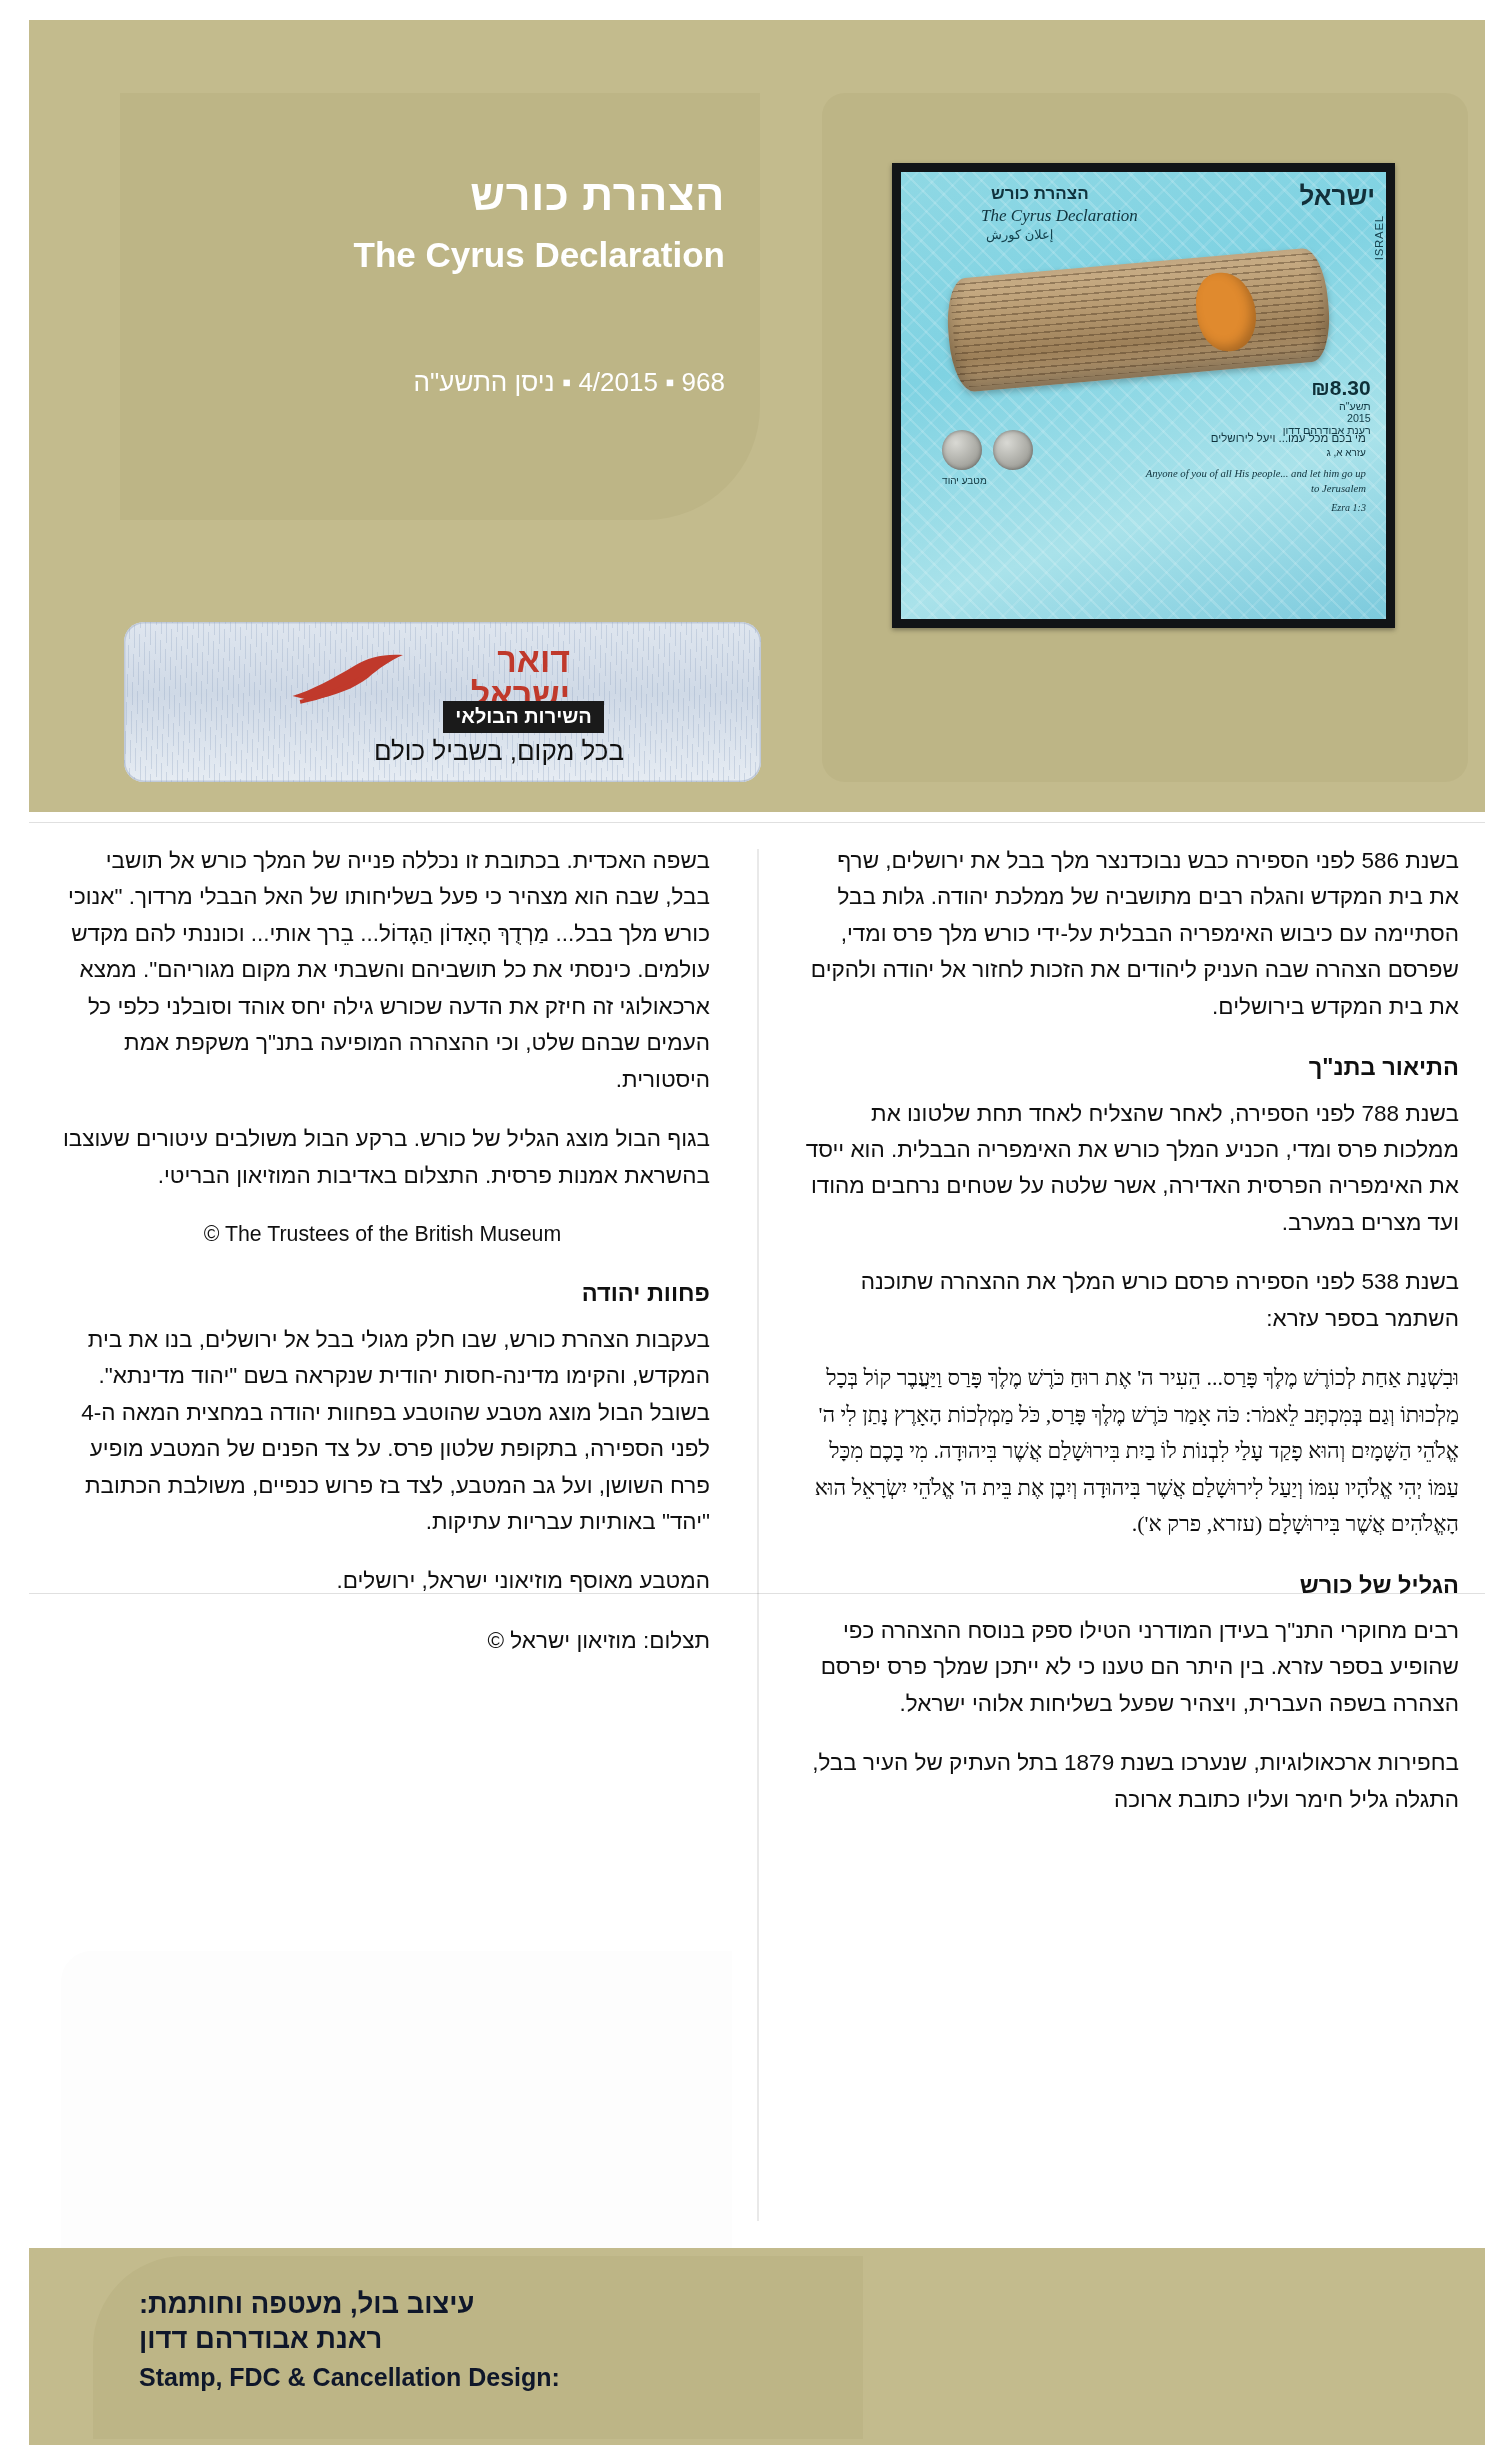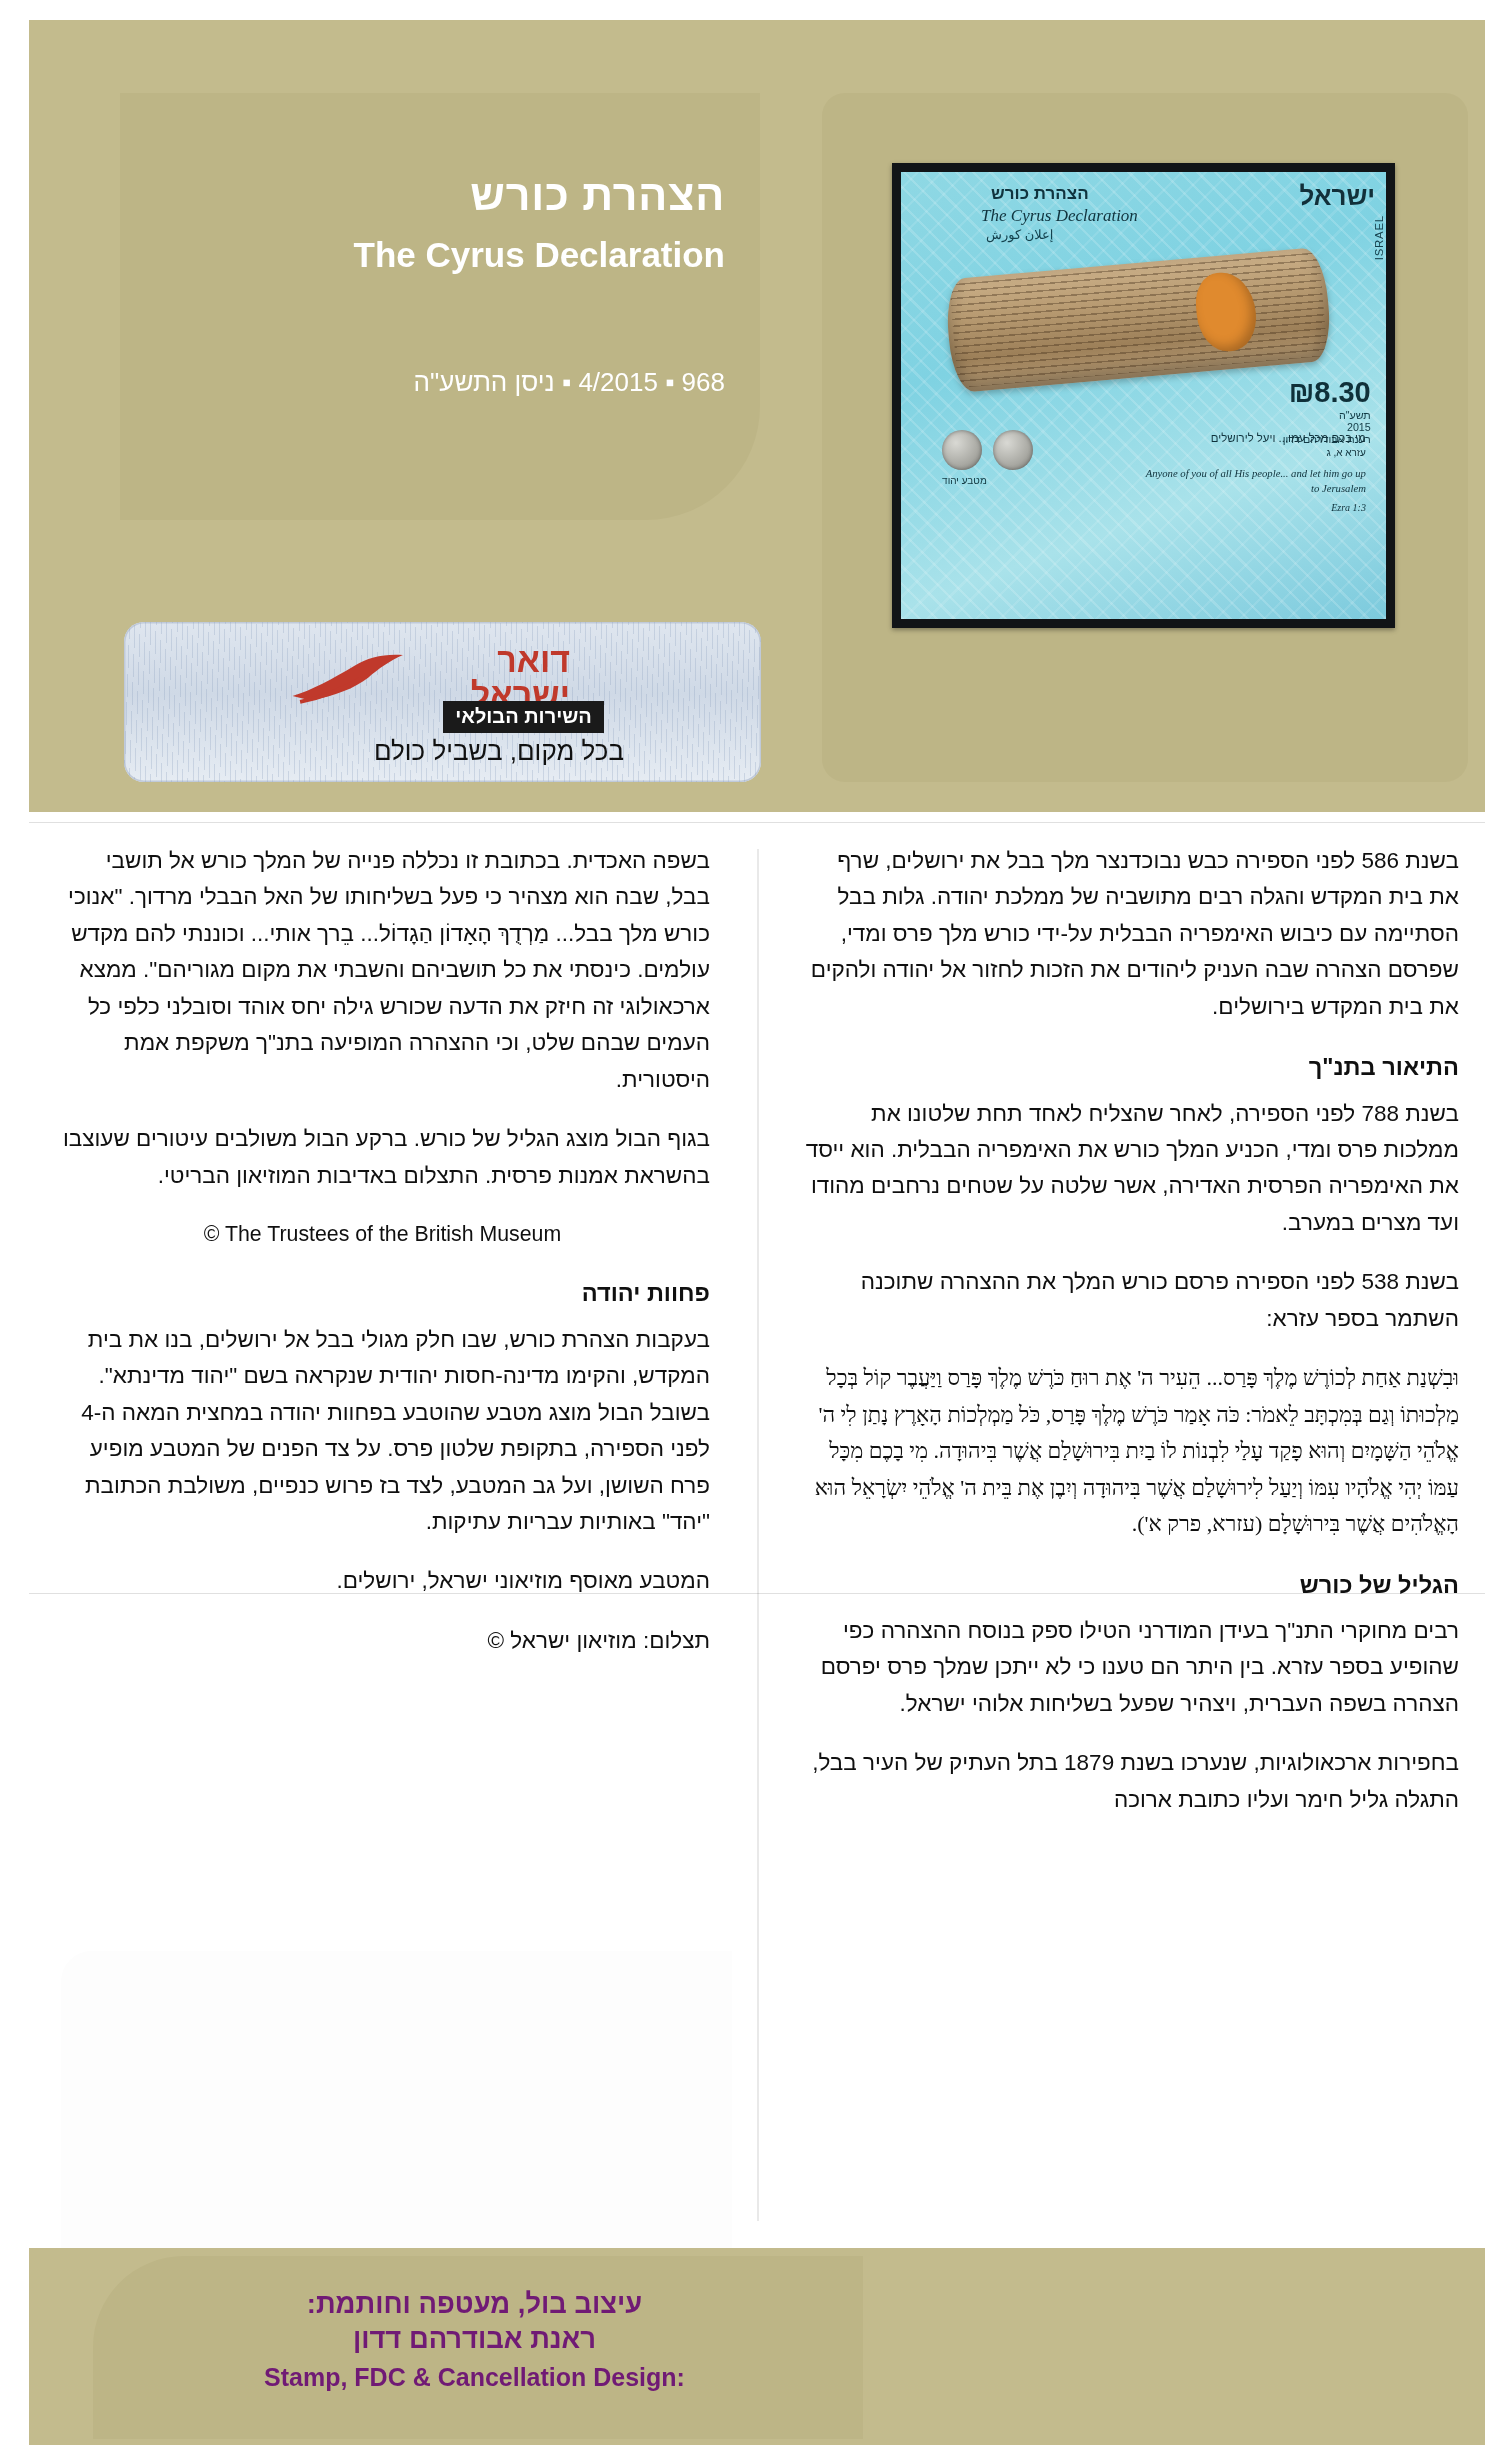--- a/index.html
+++ b/index.html
@@ -209,21 +209,21 @@
     width: 59px; height: 79px;
     background: #e08a2e;
     border-radius: 40% 55% 45% 50%;
     box-shadow: inset -4.6px -4.6px 10.7px rgba(0,0,0,.25);
   }
   .denom {
     position: absolute; right: 15.2px; top: 204px;
     text-align: right; direction: rtl;
   }
   .denom .val {
-    font-size: 29px; font-weight: bold; color: #0f3039;
+    font-size: 21px; font-weight: bold; color: #0f3039;
   }
   .denom .small {
     font-size: 10.7px; color: #133b46;
   }
   .stamp-quote {
     position: absolute; right: 20px; top: 259px;
     width: 229px; text-align: right; direction: rtl;
     font-size: 11.4px; color: #10323c; line-height: 1.35;
   }
   .stamp-quote .en {
@@ -299,23 +299,23 @@
   .credit-card {
     position: absolute;
     left: 93px; top: 2256px;
     width: 770px; height: 183px;
     background: #bdb586;
     border-radius: 91px 0 0 0;
   }
   .credit-inner {
     position: absolute;
     right: 53px; top: 32px;
-    text-align: center;
+    text-align: left;
     width: 671px;
-    color: #701a75;
+    color: #0f172a;
   }
   .credit-inner .l1 { font-size: 27.4px; font-weight: bold; direction: rtl; }
   .credit-inner .l2 { font-size: 27.4px; font-weight: bold; direction: rtl; margin-top: 3px; }
   .credit-inner .l3 { font-size: 25px; font-weight: bold; margin-top: 7.6px; }
   .credit-inner .l4 { font-size: 25px; font-weight: bold; margin-top: 1.5px; }
 
   .white-bottom-right {
     position: absolute;
     left: 863px; top: 2248px;
     width: 623px; height: 198px;

